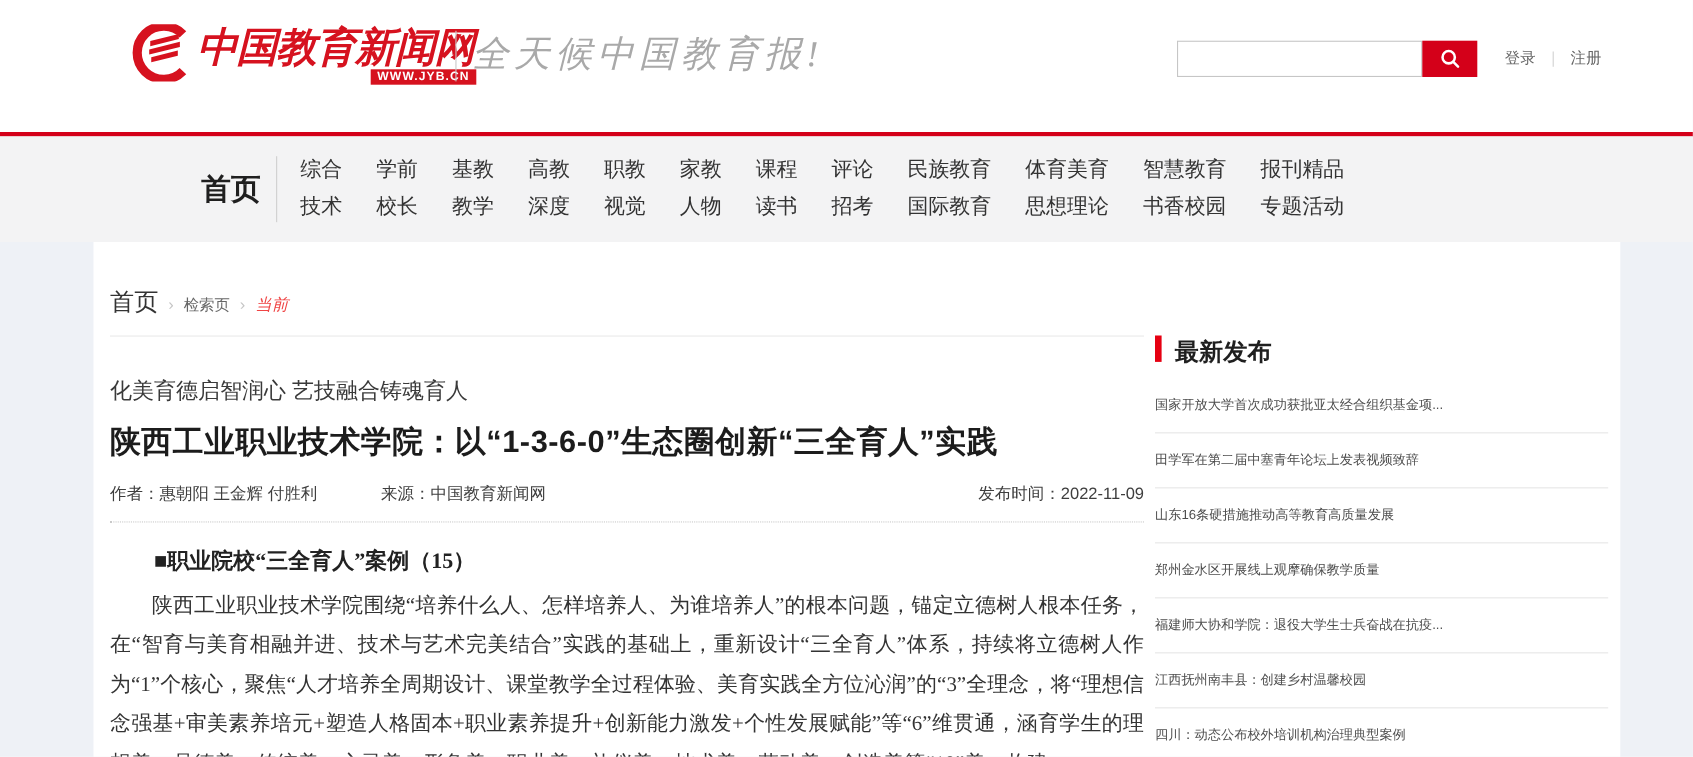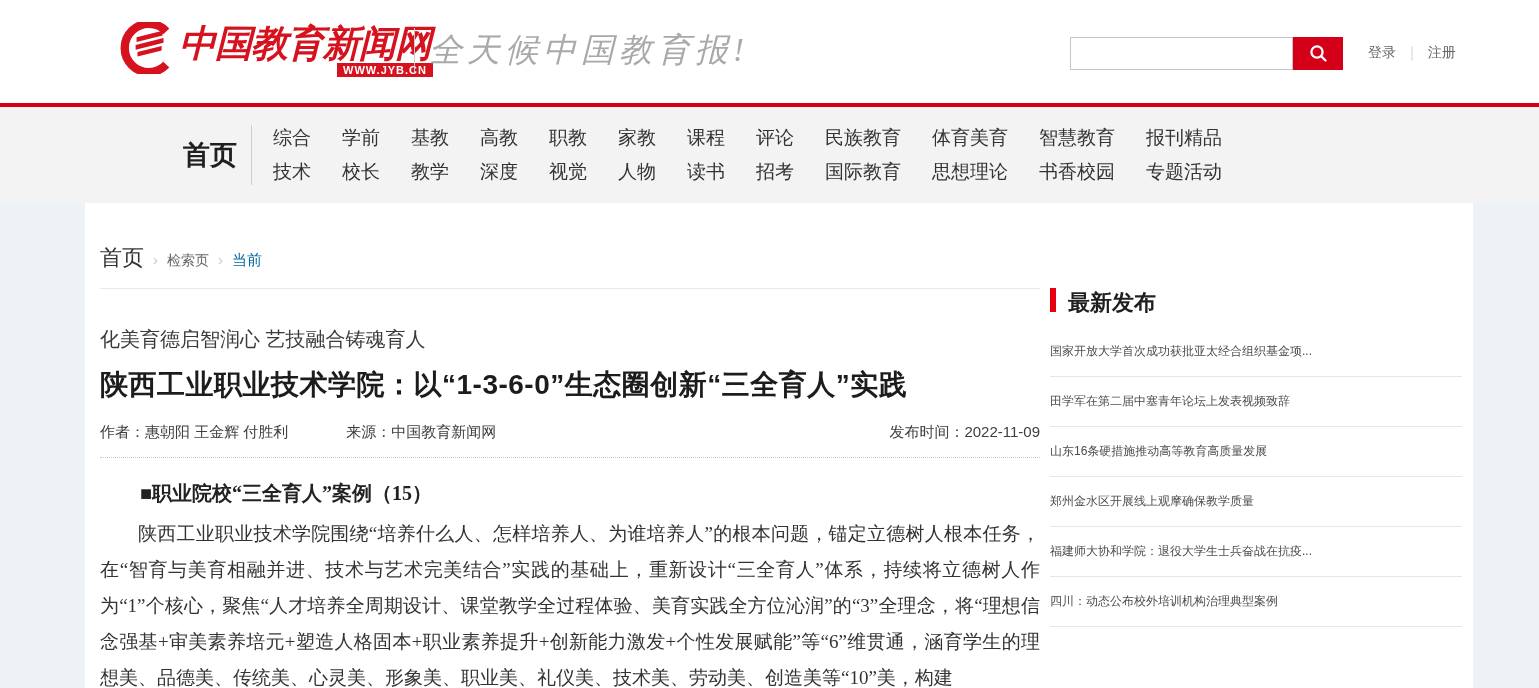--- a/index.html
+++ b/index.html
@@ -1,20 +1,20 @@
 <!DOCTYPE html>
 <html><head>
 <meta charset="utf-8">
 <style>
   * { margin:0; padding:0; box-sizing:border-box; }
   html,body { width:1539px; height:688px; overflow:hidden; }
   body { background:#eef1f6; font-family:"Liberation Sans","DejaVu Sans",sans-serif; color:#333; }
 
   
-  .top-header { height:103px; background:#fff; position:relative; }
+  .top-header { height:120px; background:#fff; position:relative; }
   .logo-wrap { position:absolute; left:115px; top:22px; display:flex; align-items:flex-start; }
   .logo-mark { width:58px; height:52px; margin-right:6px; }
   .logo-text { position:relative; font-family:"Liberation Serif","DejaVu Serif",serif; font-weight:bold; color:#d6121f; font-size:37px; line-height:44px; letter-spacing:-1px; font-style:italic; white-space:nowrap; }
   .logo-url { position:absolute; right:-2px; bottom:-11px; background:#d6121f; color:#fff; font-style:normal; font-family:"Liberation Sans",sans-serif; font-weight:bold; font-size:11px; letter-spacing:1px; line-height:14px; padding:0 6px; }
   .logo-divider { width:1px; height:46px; background:#c9c9c9; margin:4px 14px 0 22px; }
   .slogan { font-family:"Liberation Serif","DejaVu Serif",serif; font-style:italic; font-size:33px; line-height:52px; color:#a9a9a9; letter-spacing:5px; white-space:nowrap; }
 
   .search-box { position:absolute; left:1070px; top:37px; display:flex; }
   .search-input { width:223px; height:33px; border:1px solid #c6c6c6; outline:none; padding:0 8px; font-size:14px; background:#fff; }
   .search-btn { width:50px; height:33px; border:none; background:#d40019; display:flex; align-items:center; justify-content:center; cursor:pointer; }
@@ -33,21 +33,21 @@
   .nav-col a { font-size:19px; line-height:22px; color:#333; text-decoration:none; white-space:nowrap; }
 
   
   .card { position:relative; margin-left:85px; width:1388px; background:#fff; height:485px; }
   .main-col { position:absolute; left:15px; top:0; width:940px; }
 
   .breadcrumb { padding-top:40px; display:flex; align-items:baseline; }
   .bc-home { font-size:22px; color:#333; text-decoration:none; }
   .bc-sep { color:#c5c5c5; font-size:15px; margin:0 9px; }
   .bc-mid { font-size:14px; color:#666; text-decoration:none; }
-  .bc-cur { font-size:15px; color:#0369a1; text-decoration:none; }
+  .bc-cur { font-size:15px; color:#ef4444; text-decoration:none;font-style:italic; }
   .bc-rule { border:none; border-top:1px solid #e9e9e9; margin-top:15px; }
 
   .kicker { margin-top:36px; font-size:20px; line-height:28px; color:#3a3a3a; }
   .art-title { margin-top:12px; font-size:28px; line-height:40px; font-weight:bold; color:#1c1c1c; letter-spacing:0.5px; }
   .meta-row { margin-top:18px; display:flex; align-items:baseline; font-size:15px; color:#3e3e3e;gap:26px; }
   .meta-source { margin-left:32px; }
   .meta-date { margin-left:auto; }
   .dotted-rule { border:none; border-top:1px dotted #c9c9c9; margin-top:15px; }
 
   .lead { margin-top:22px; font-family:"Liberation Serif","DejaVu Serif",serif; font-weight:bold; font-size:20px; line-height:26px; color:#222; text-indent:2em; }
@@ -196,18 +196,21 @@
       <li>
           <a href="#">山东16条硬措施推动高等教育高质量发展</a>
         </li>
       <li>
           <a href="#">郑州金水区开展线上观摩确保教学质量</a>
         </li>
       <li>
           <a href="#">福建师大协和学院：退役大学生士兵奋战在抗疫...</a>
         </li>
       <li>
+          <a href="#">江西抚州南丰县：创建乡村温馨校园</a>
+        </li>
+      <li>
           <a href="#">四川：动态公布校外培训机构治理典型案例</a>
         </li>
     </ul>
   </div>
 
 </div>
 
 </body></html>

